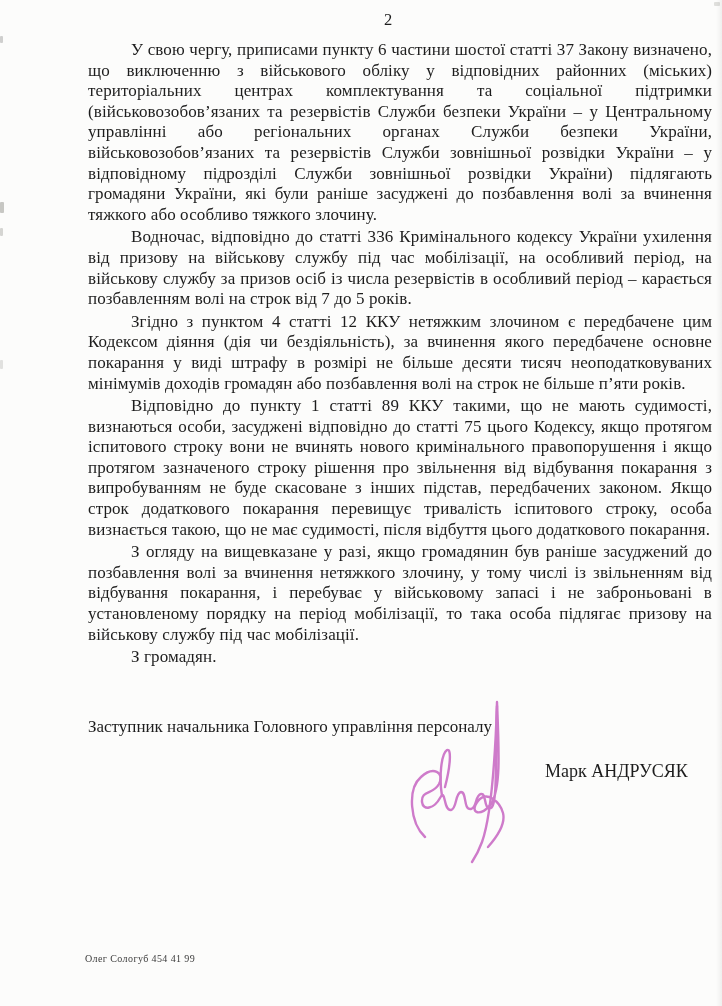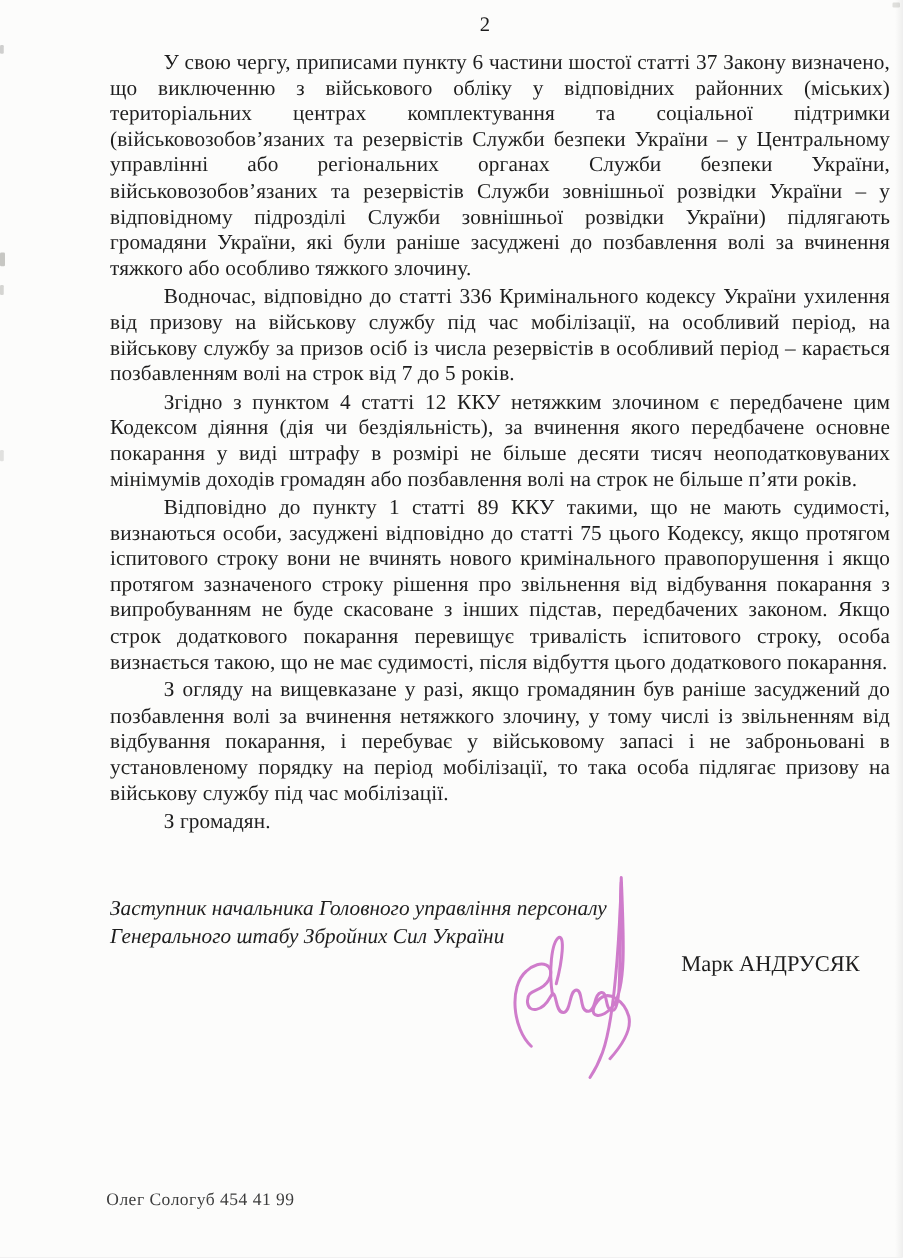--- a/index.html
+++ b/index.html
@@ -54,42 +54,41 @@
     text-indent: 52px;
     text-align: left;
   }
   .signature-block {
     position: absolute;
     left: 88px;
     top: 716px;
     width: 470px;
     font-size: 17px;
     line-height: 22px;
-    font-style: italic;
   }
   .signer-name {
     position: absolute;
     left: 545px;
     top: 761px;
     font-size: 18px;
     white-space: nowrap;
   }
   .signature-svg {
     position: absolute;
     left: 398px;
     top: 692px;
     width: 115px;
     height: 172px;
     pointer-events: none;
   }
   .footer-contact {
     position: absolute;
     left: 85px;
     top: 953px;
-    font-size: 14px;
+    font-size: 10px;
     color: #3c3c3c;
     letter-spacing: 0.4px;
     text-align: center;
   }
   
   .speck {
     position: absolute;
     background: #9a9a96;
     border-radius: 1px;
     pointer-events: none;
@@ -117,21 +116,20 @@
     <p>У свою чергу, приписами пункту 6 частини шостої статті 37 Закону визначено, що виключенню з військового обліку у відповідних районних (міських) територіальних центрах комплектування та соціальної підтримки (військовозобов’язаних та резервістів Служби безпеки України – у Центральному управлінні або регіональних органах Служби безпеки України, військовозобов’язаних та резервістів Служби зовнішньої розвідки України – у відповідному підрозділі Служби зовнішньої розвідки України) підлягають громадяни України, які були раніше засуджені до позбавлення волі за вчинення тяжкого або особливо тяжкого злочину.</p>
     <p>Водночас, відповідно до статті 336 Кримінального кодексу України ухилення від призову на військову службу під час мобілізації, на особливий період, на військову службу за призов осіб із числа резервістів в особливий період – карається позбавленням волі на строк від 7 до 5 років.</p>
     <p>Згідно з пунктом 4 статті 12 ККУ нетяжким злочином є передбачене цим Кодексом діяння (дія чи бездіяльність), за вчинення якого передбачене основне покарання у виді штрафу в розмірі не більше десяти тисяч неоподатковуваних мінімумів доходів громадян або позбавлення волі на строк не більше п’яти років.</p>
     <p>Відповідно до пункту 1 статті 89 ККУ такими, що не мають судимості, визнаються особи, засуджені відповідно до статті 75 цього Кодексу, якщо протягом іспитового строку вони не вчинять нового кримінального правопорушення і якщо протягом зазначеного строку рішення про звільнення від відбування покарання з випробуванням не буде скасоване з інших підстав, передбачених законом. Якщо строк додаткового покарання перевищує тривалість іспитового строку, особа визнається такою, що не має судимості, після відбуття цього додаткового покарання.</p>
     <p>З огляду на вищевказане у разі, якщо громадянин був раніше засуджений до позбавлення волі за вчинення нетяжкого злочину, у тому числі із звільненням від відбування покарання, і перебуває у військовому запасі і не заброньовані в установленому порядку на період мобілізації, то така особа підлягає призову на військову службу під час мобілізації.</p>
     <p class="closing">З громадян.</p>
   </div>
 
   <div class="signature-block">
     <div>Заступник начальника Головного управління персоналу</div>
-    <div>Генерального штабу Збройних Сил України</div>
   </div>
 
   <svg class="signature-svg" viewBox="0 0 115 172" xmlns="http://www.w3.org/2000/svg">
     <g fill="none" stroke="#c765c2" stroke-width="2.4" stroke-linecap="round" stroke-linejoin="round" opacity="0.85">
 
       <path d="M 27 145
                C 12 131, 9 97, 23 85
                C 35 74, 47 80, 41 92
                C 35 103, 23 98, 24 110
                C 25 119, 36 117, 42 106

